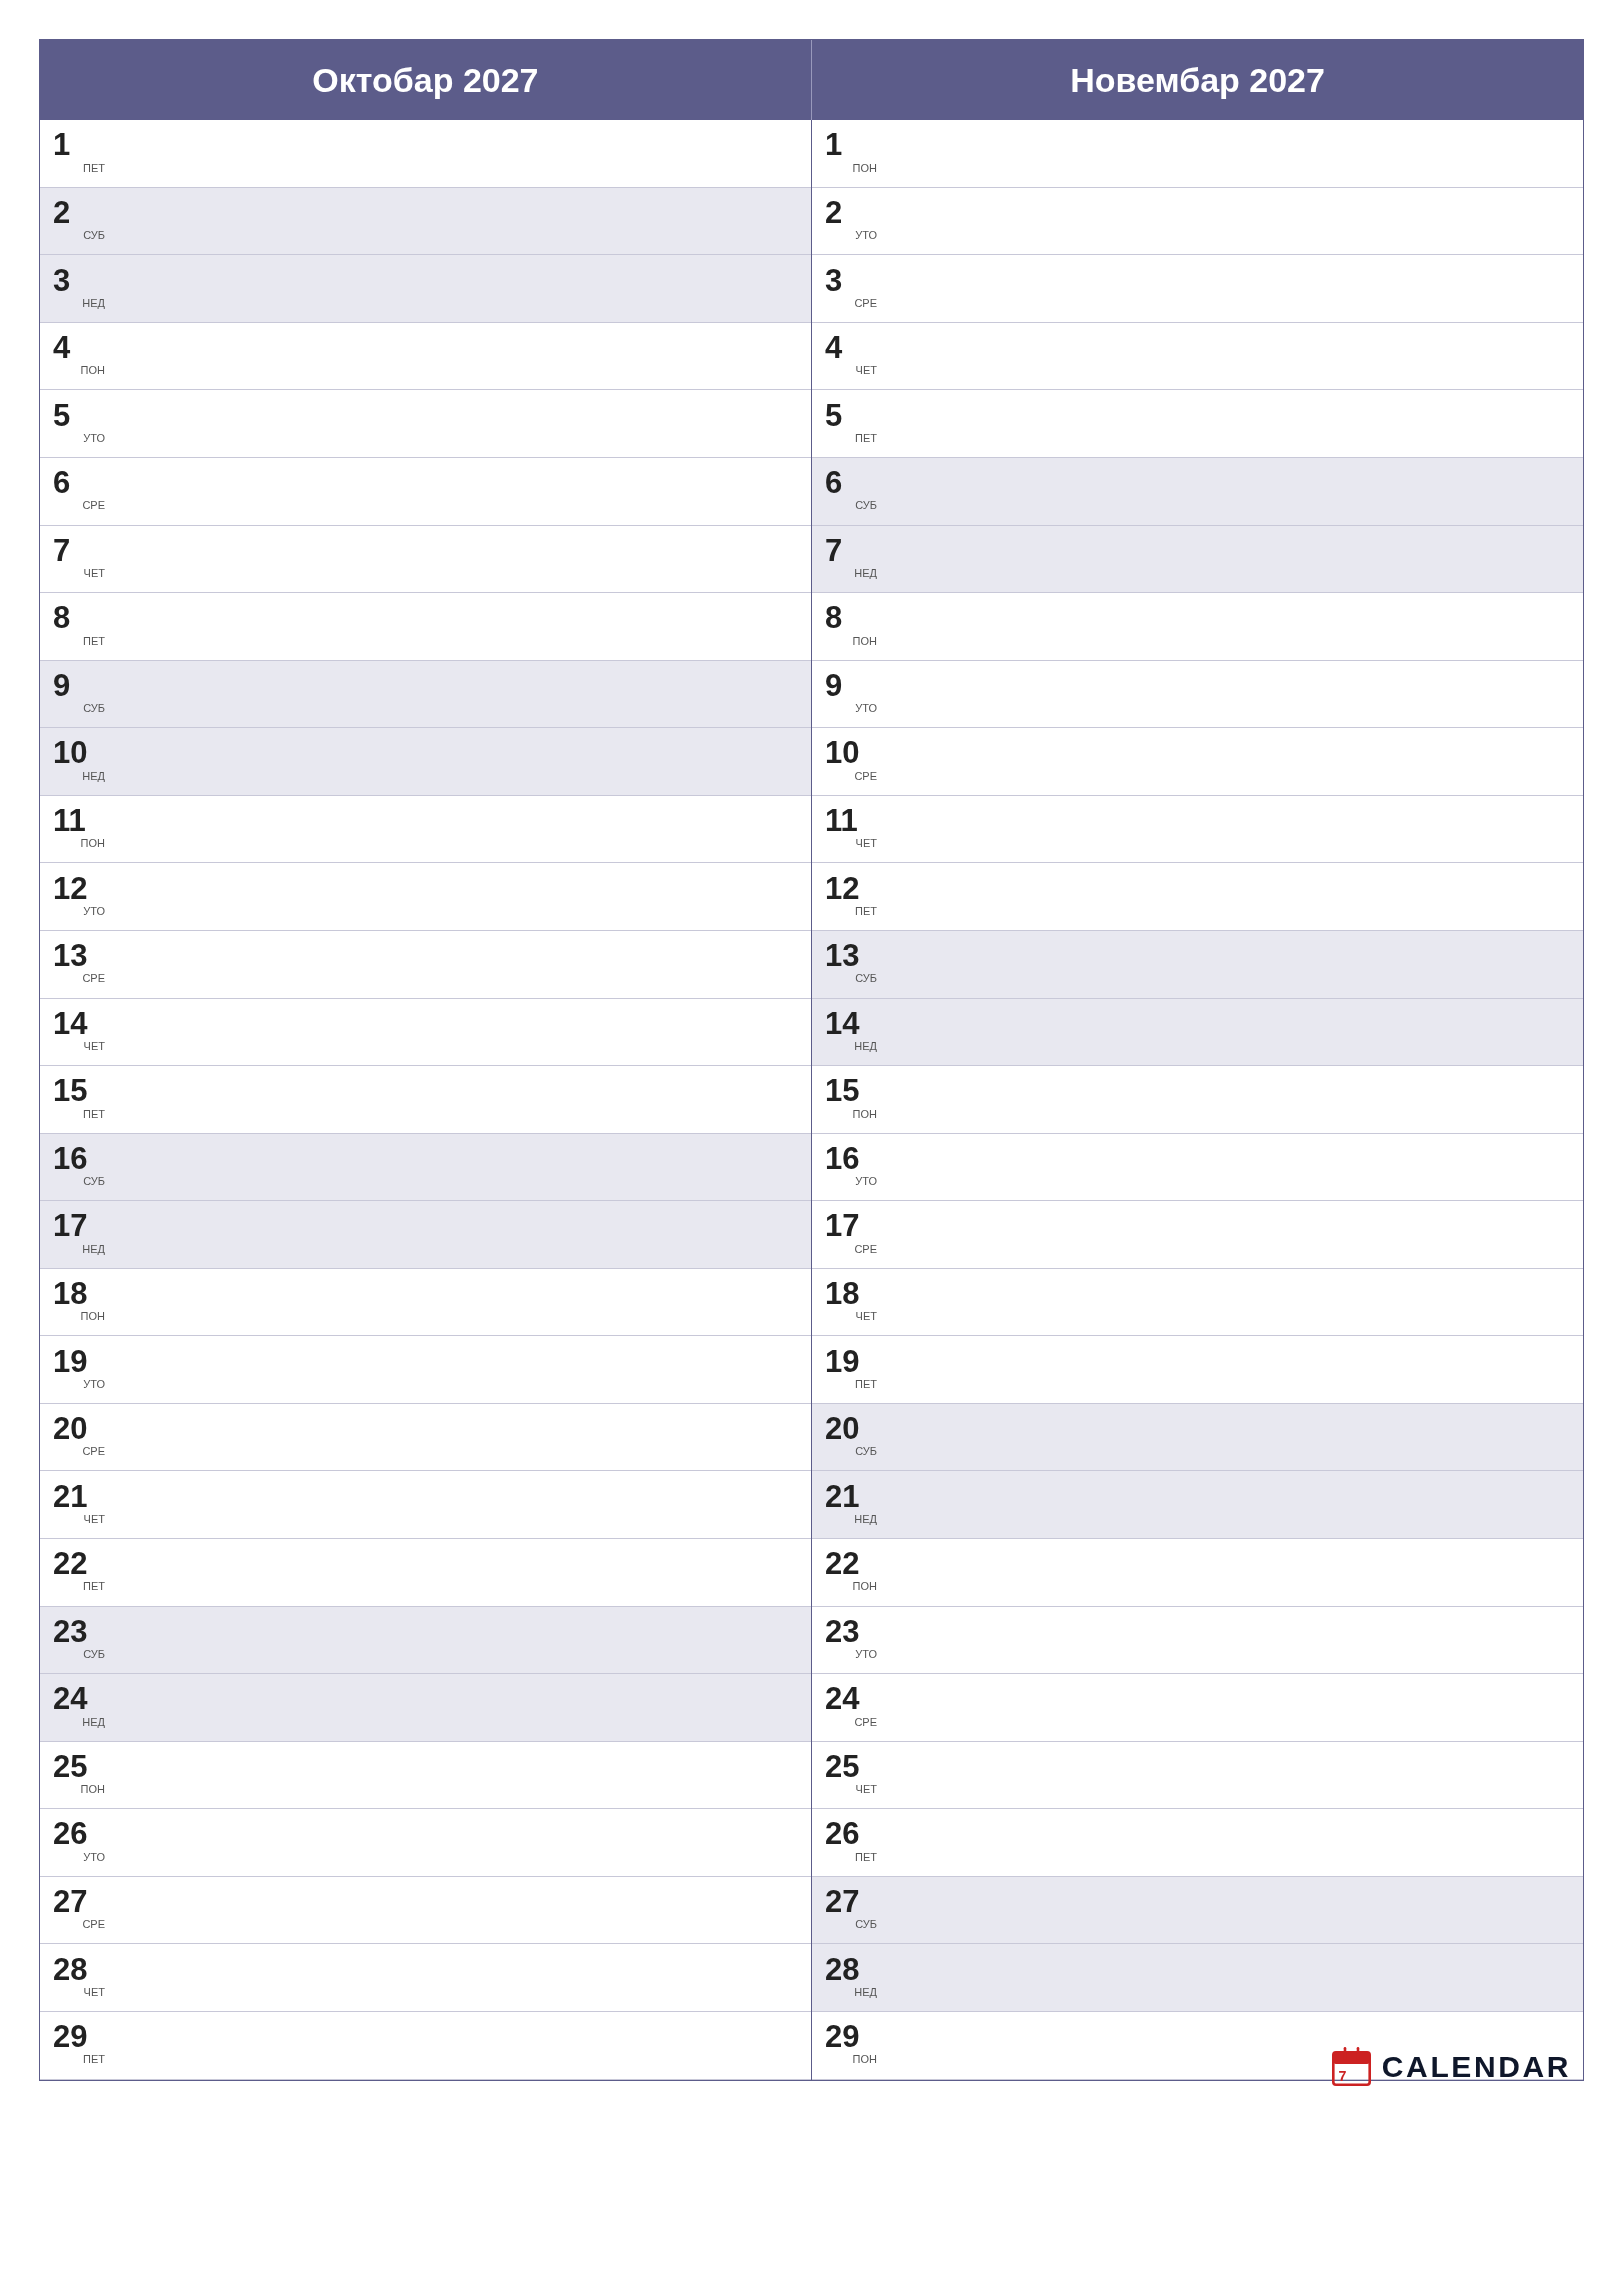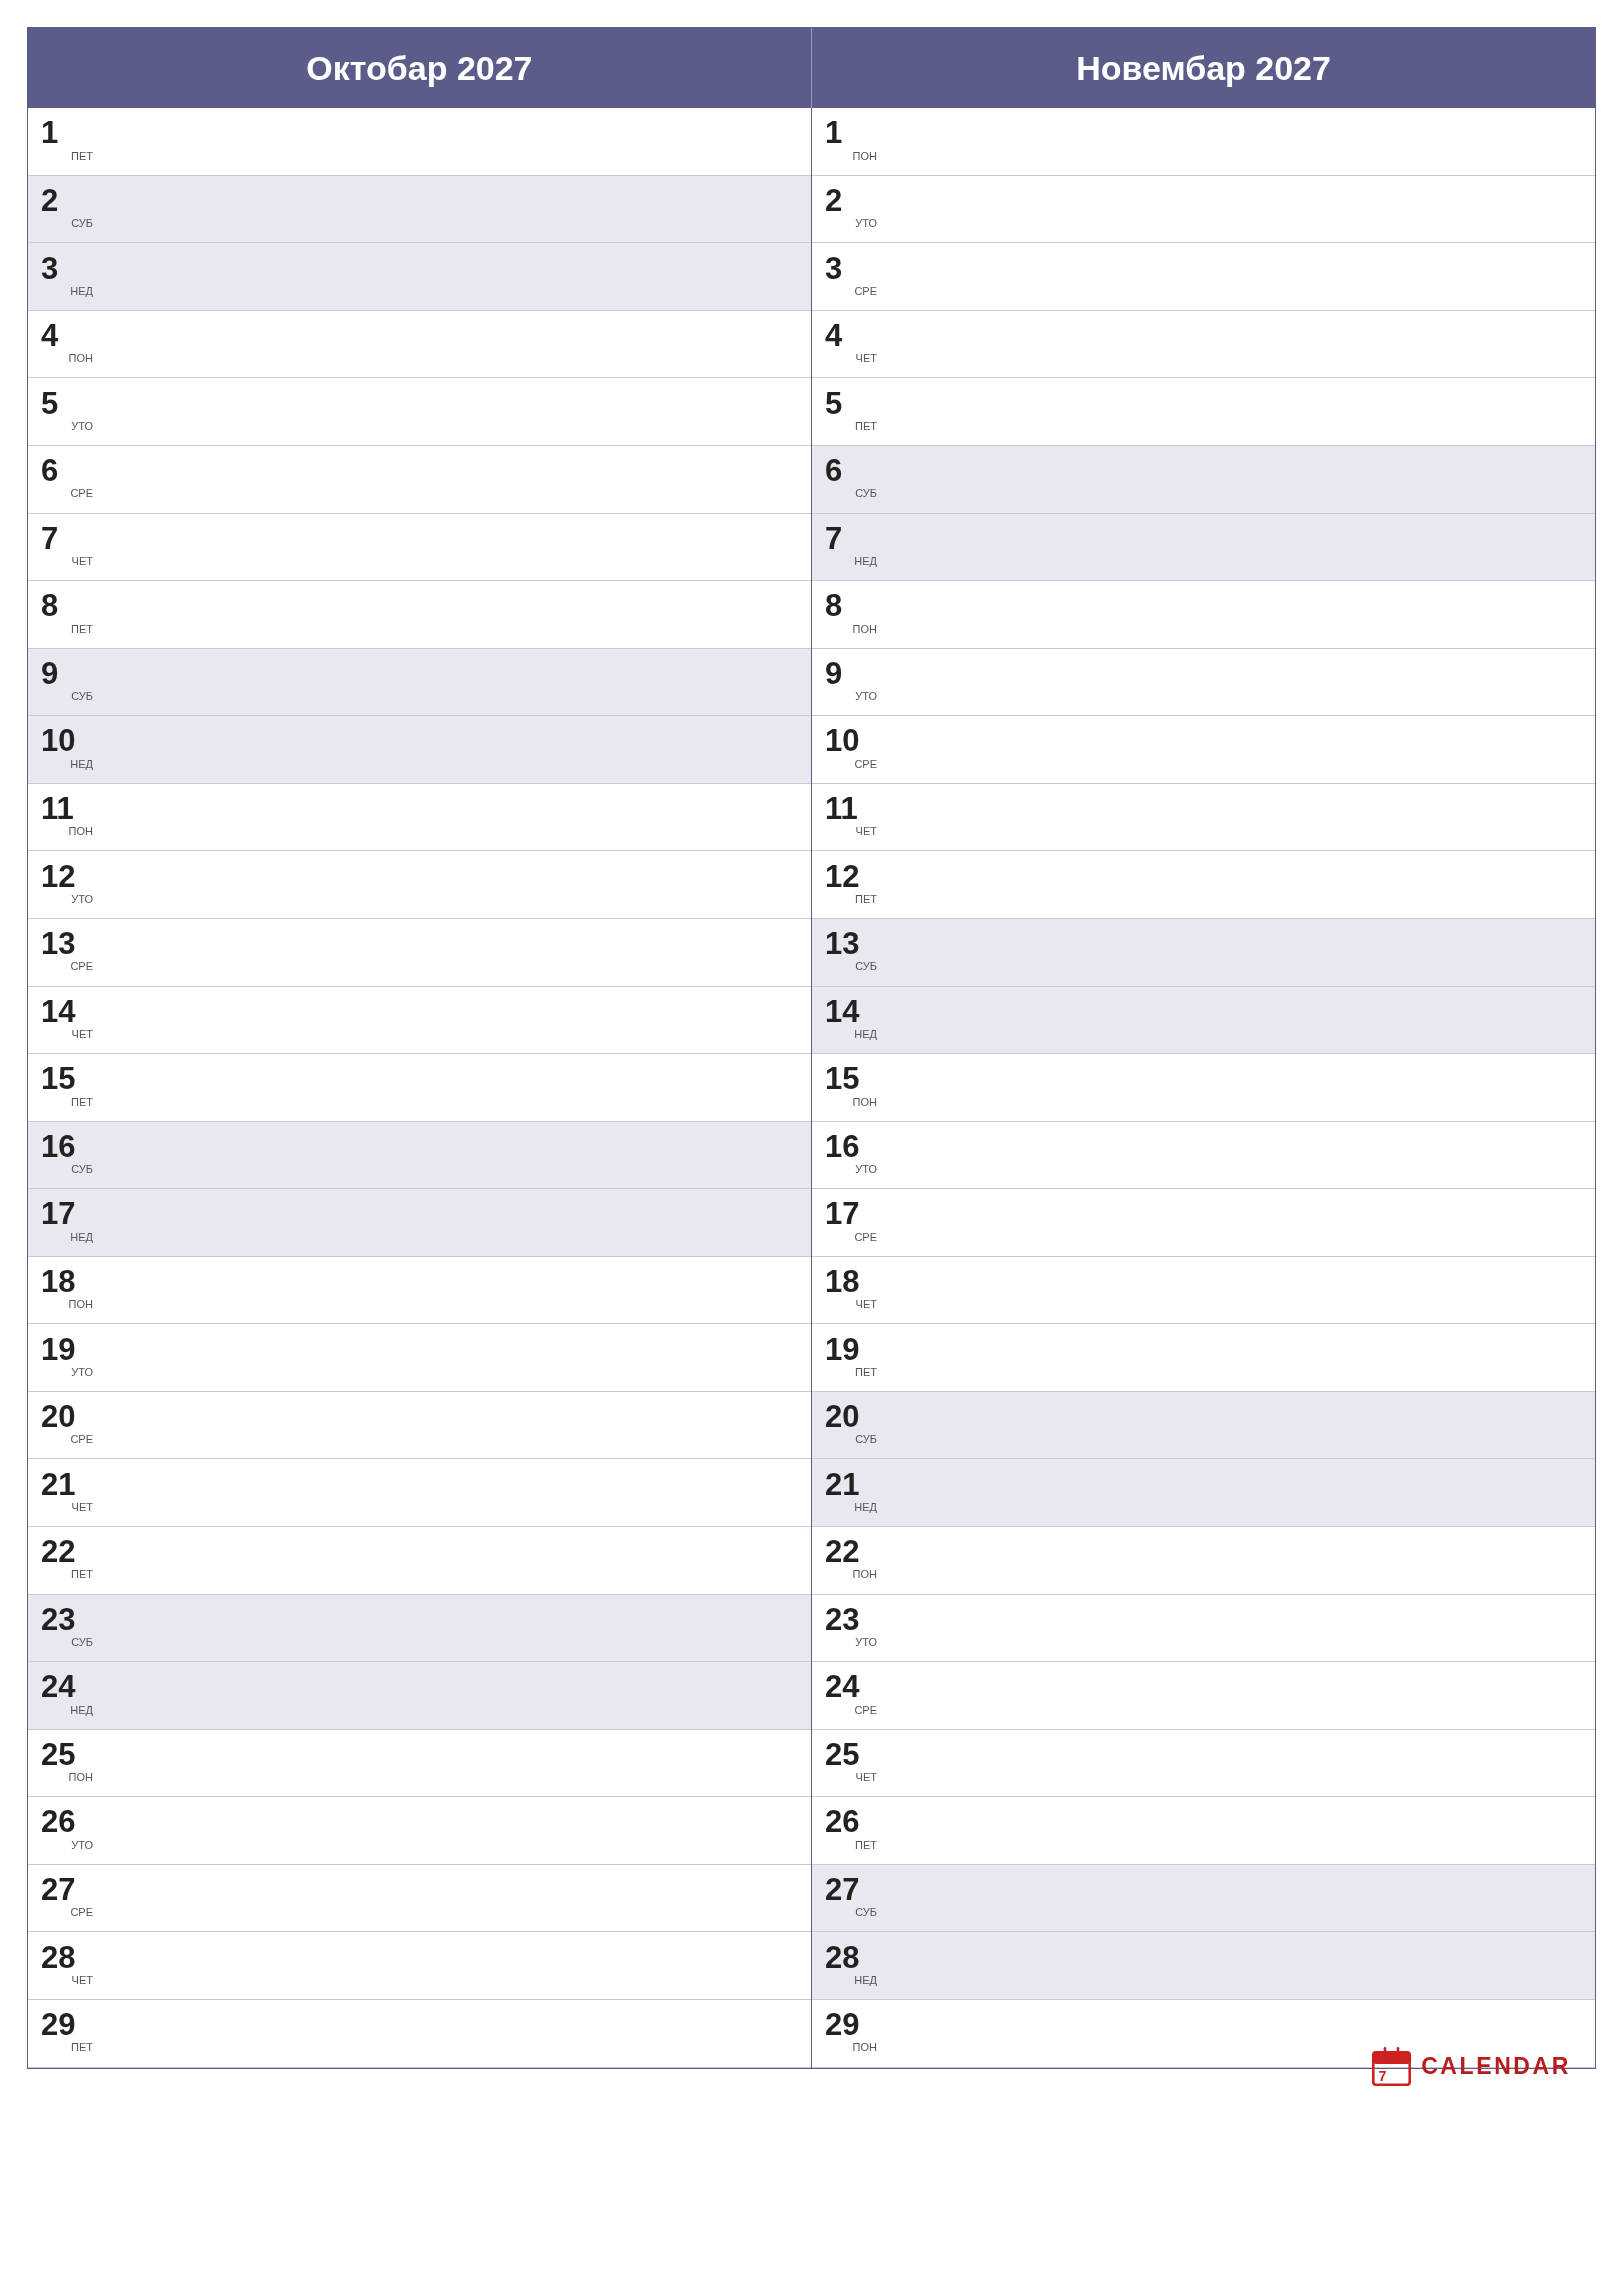--- a/index.html
+++ b/index.html
@@ -7,21 +7,21 @@
       width: 1623px;
       height: 2295px;
       background: #ffffff;
       font-family: Arial, sans-serif;
       overflow: hidden;
     }
     .page {
       width: 1623px;
       height: 2138px;
       position: relative;
-      padding: 27px;
+      padding: 39px;
     }
     .header-row {
       display: flex;
       width: 100%;
     }
     .month-header {
       flex: 1;
       background: #5c5c8a;
       color: #ffffff;
       text-align: center;
@@ -78,23 +78,23 @@
       right: 52px;
       display: flex;
       align-items: center;
       gap: 10.5px;
     }
     .logo-icon {
       width: 39px;
       height: 39px;
     }
     .logo-text {
-      font-size: 23px;
+      font-size: 30px;
       font-weight: bold;
-      color: #b91c1c;
+      color: #0f172a;
       letter-spacing: 2.6px;
     }
   </style>
 </head>
 <body>
 
 <div class="page">
   <div id="calendar-wrapper" style="width:100%; border: 1.3px solid #5c5c8a;">
 
     <div class="header-row">

